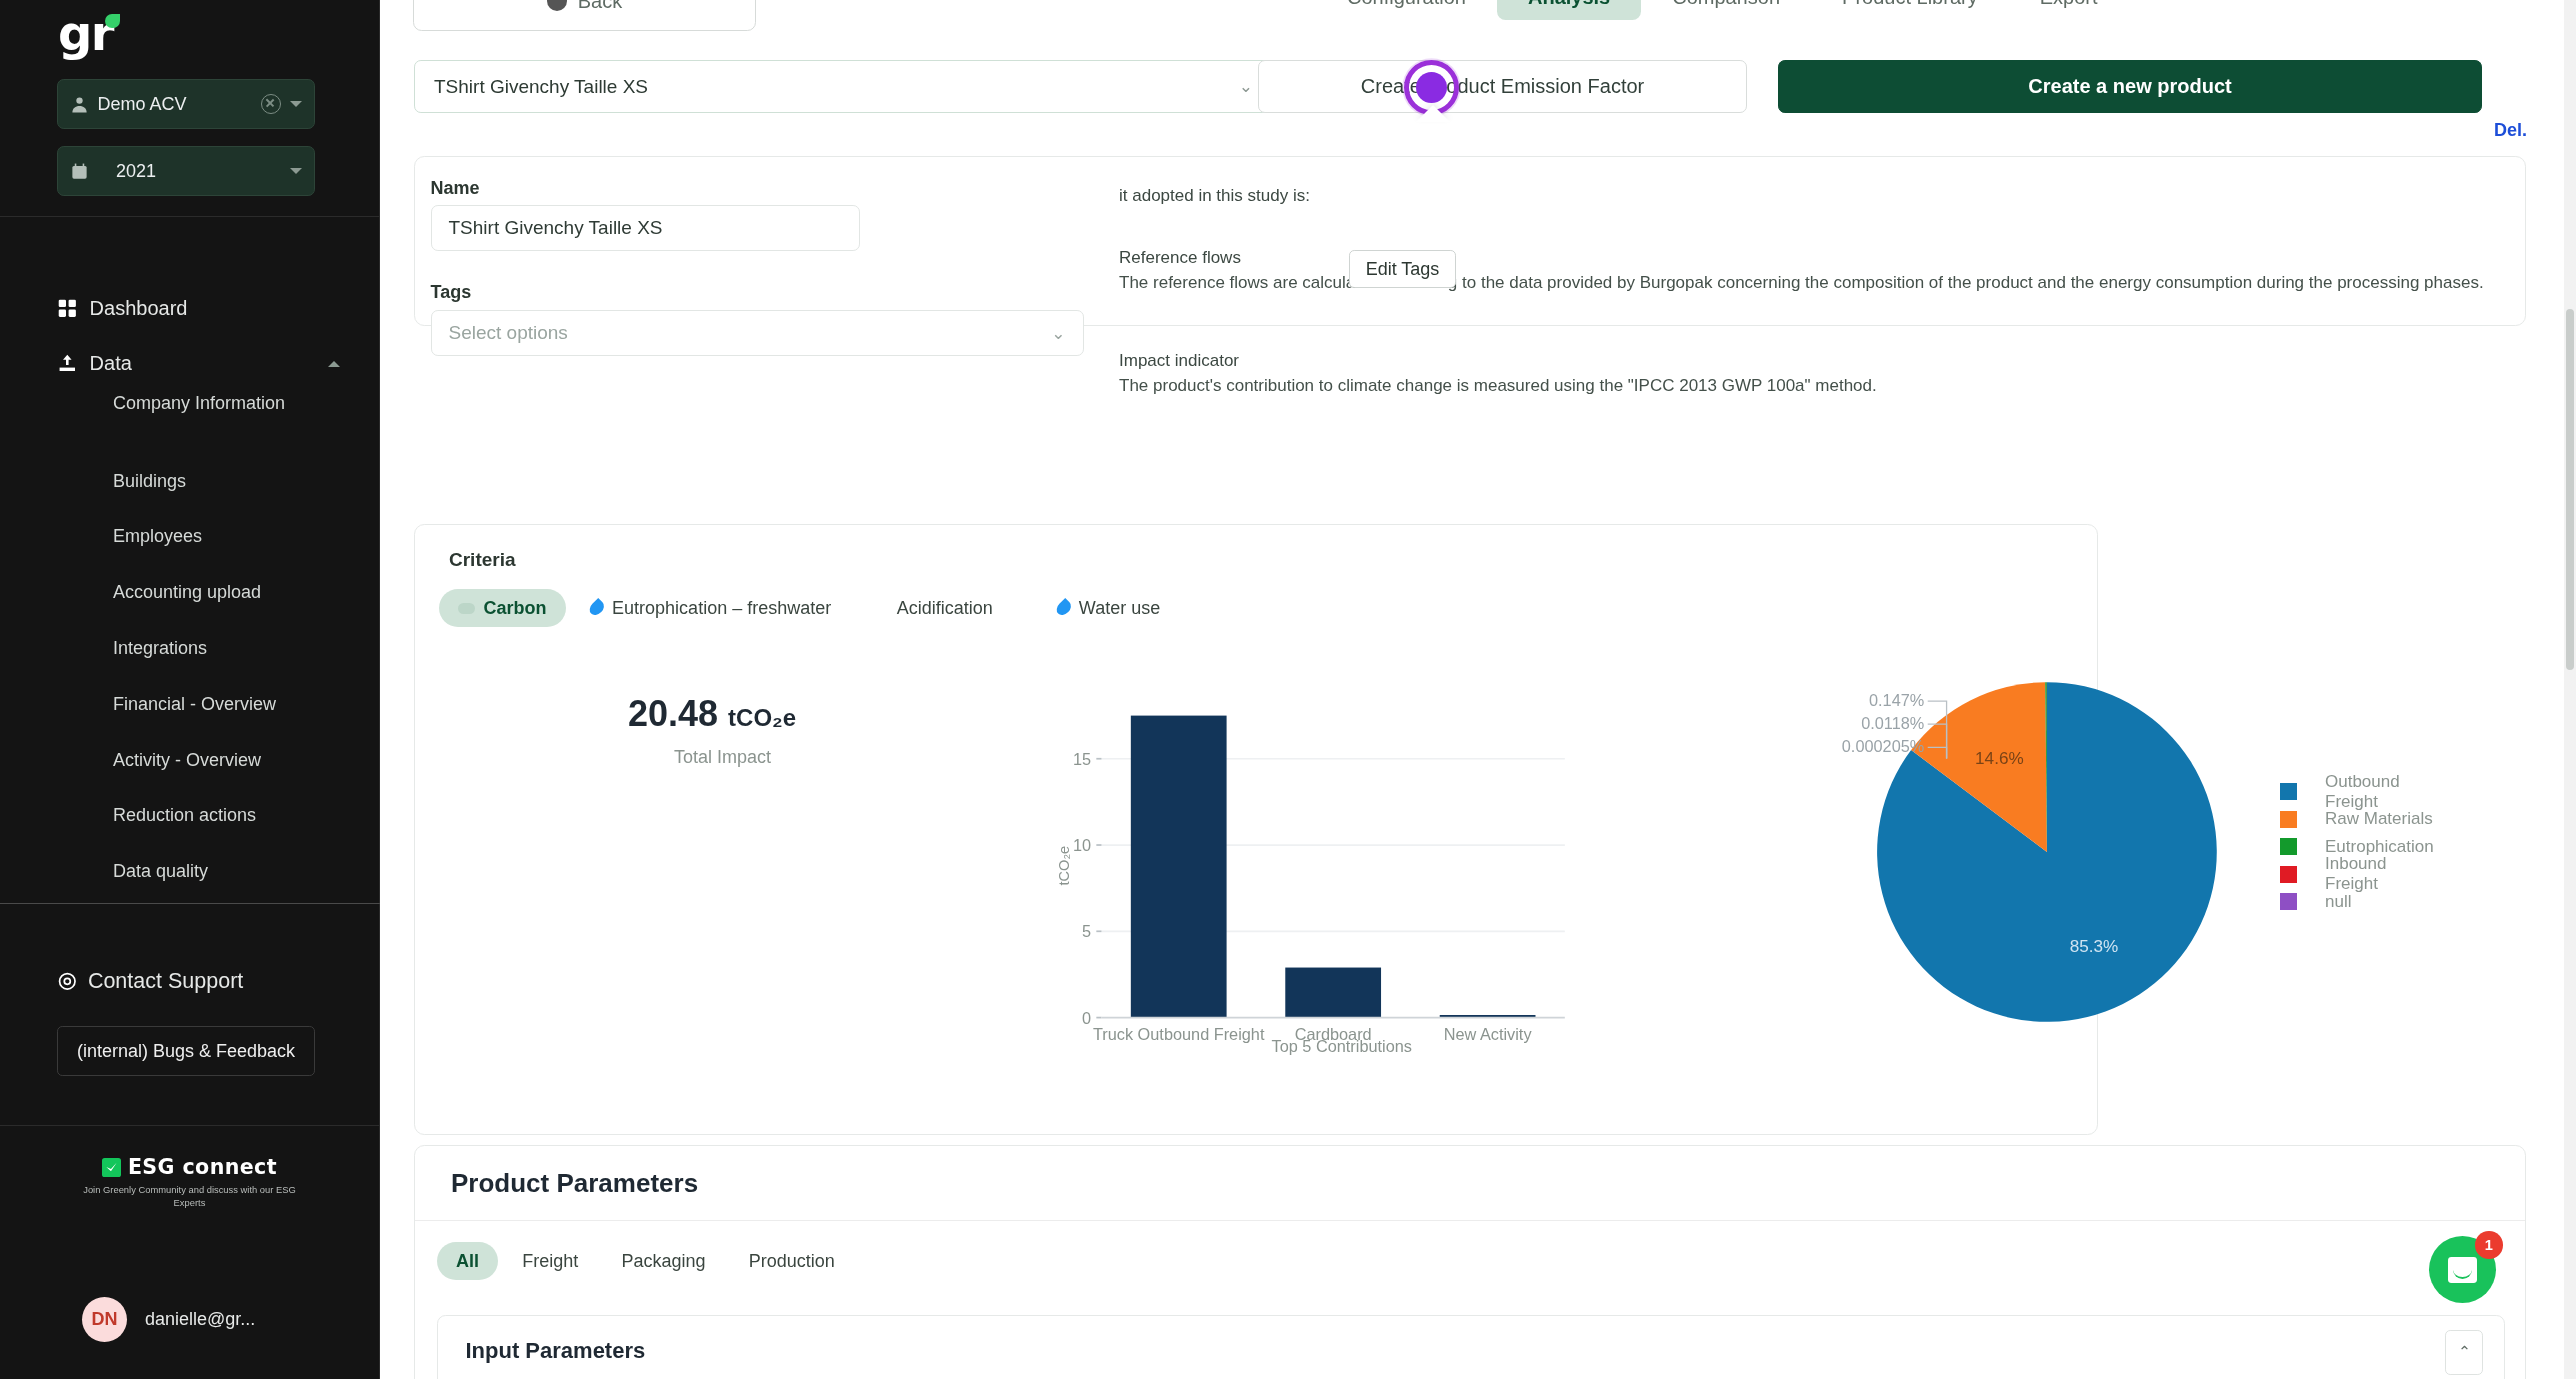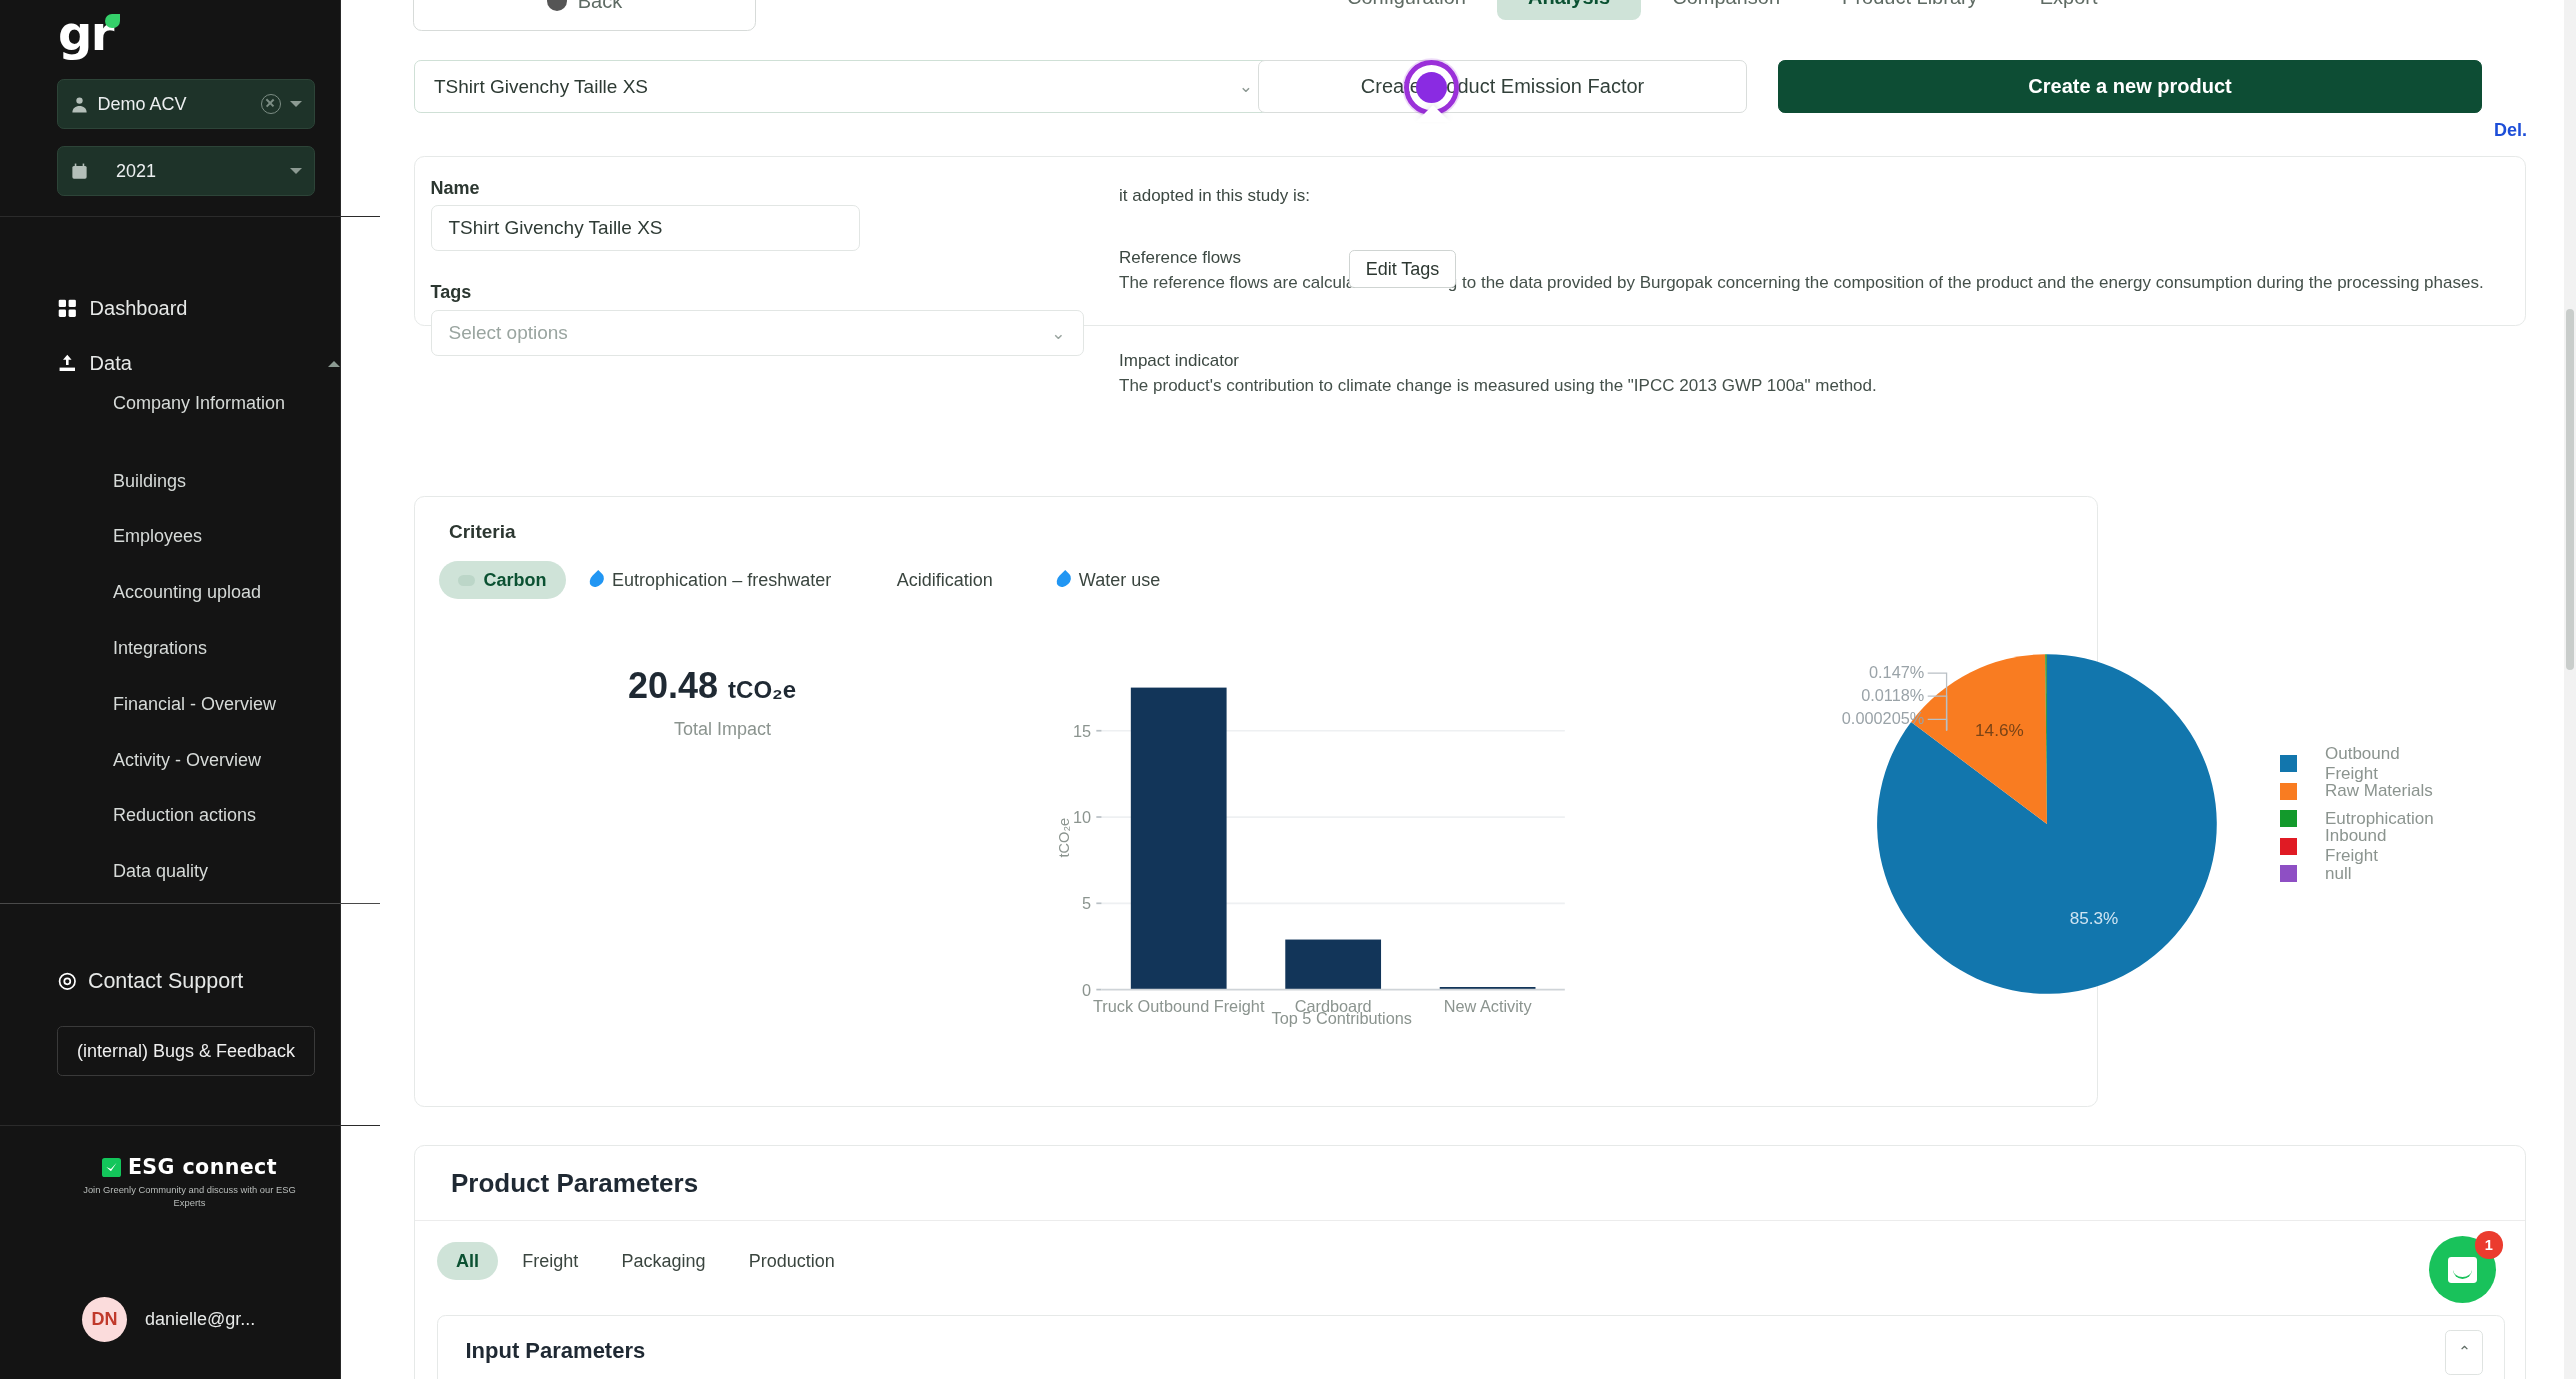--- a/index.html
+++ b/index.html
@@ -8,21 +8,21 @@
     font-family: "Liberation Sans", sans-serif;
     background: #ffffff;
     color: #1f2933;
     font-size: 19px;
     position: relative;
   }
 
   
   #sidebar {
     position: absolute; left: 0; top: 0;
-    width: 341px; height: 1380px;
+    width: 380px; height: 1380px;
     background: #141414;
     color: #e8e8e8;
     border-right: 0.9px solid #2a2a2a;
   }
   .logo { position: absolute; left: 58px; top: 5.2px; font-size: 48px; font-weight: 700; color:#fff; letter-spacing:-1.7px; font-family:"DejaVu Sans", sans-serif;}
   .logo .leaf { display:inline-block; width:14.6px; height:14.6px; background:#35d06a; border-radius: 50% 0 50% 50%; position:relative; top:-22px; left:-7.7px;}
   .sb-select {
     position: absolute; left: 57px; width: 258px; height: 50px;
     background: #1e3329; border: 0.9px solid #2d4438; border-radius: 6.9px;
     display: flex; align-items: center; padding: 0 12px; gap: 8.6px;
@@ -132,21 +132,21 @@
     background:#fff; border-radius:8.6px; padding: 29px 36px;
     box-shadow: 0 5.2px 22px rgba(40,30,70,.22);
     font-size: 20px; line-height:1.5; color:#2b2d4a; text-align:center;
   }
   #tooltip b { font-weight:700; }
   #tt-arrow { position:absolute; left:1036px; top:105px; width:0;height:0;
     border-left:17px solid transparent;border-right:17px solid transparent;
     border-bottom:17px solid #fff; z-index:40; filter: drop-shadow(0 -2.6px 2.6px rgba(40,30,70,.08));}
 
   
-  #chart-card { left: 34px; top: 496px; width: 1684px; height: 611px;}
+  #chart-card { left: 34px; top: 524px; width: 1684px; height: 611px;}
   .crit-title { position:absolute; left: 34px; top: 24px; font-size:19px; color:#2c3731; font-weight:600;}
   .crit-list { position:absolute; left: 24px; top: 64px; display:flex; align-items:center; gap:6.9px;}
   .crit { display:flex;align-items:center;gap:8.6px;padding:8.6px 19px;border-radius:19px;
           font-size:18px;color:#3a453f; white-space:nowrap;}
   .crit.active { background:#cfe3d8; color:#0b5132; font-weight:700;}
   .crit .cloud { width:17px;height:11px;background:#bcd6c8;border-radius:8.6px;}
   .crit .drop { width:12px;height:15.5px;background:#2196f3;border-radius:0 50% 50% 50%;
                 transform: rotate(45deg); }
 
   .total-val { position:absolute; left: 213px; top: 168px; font-size: 36px; font-weight:700; color:#1f2933;}

